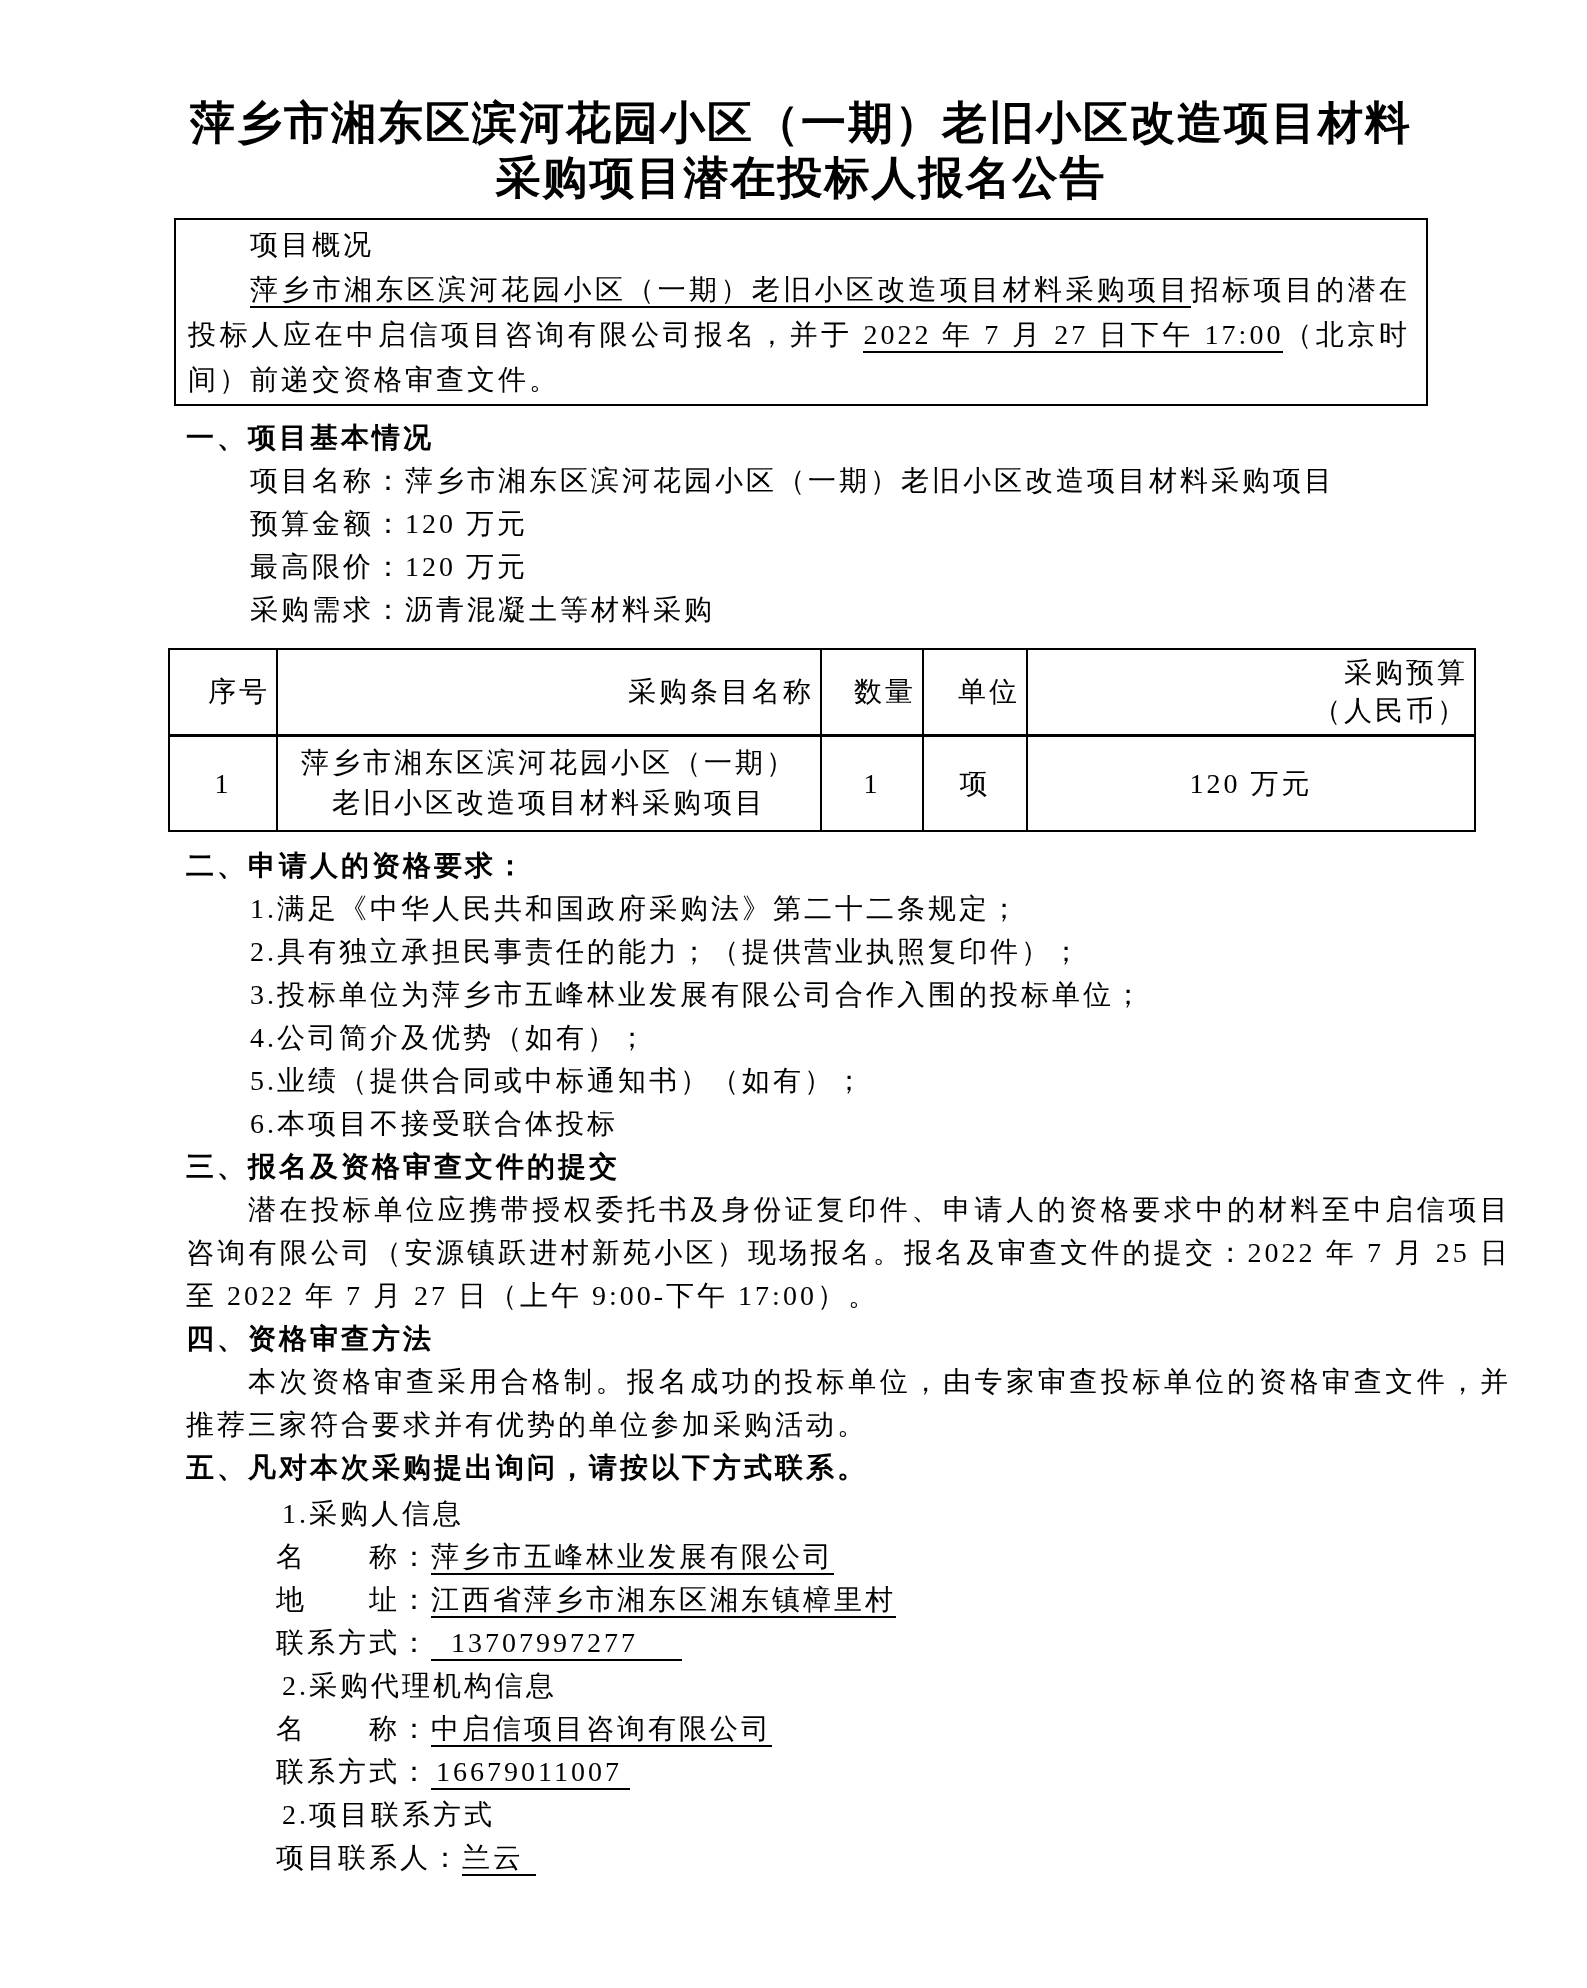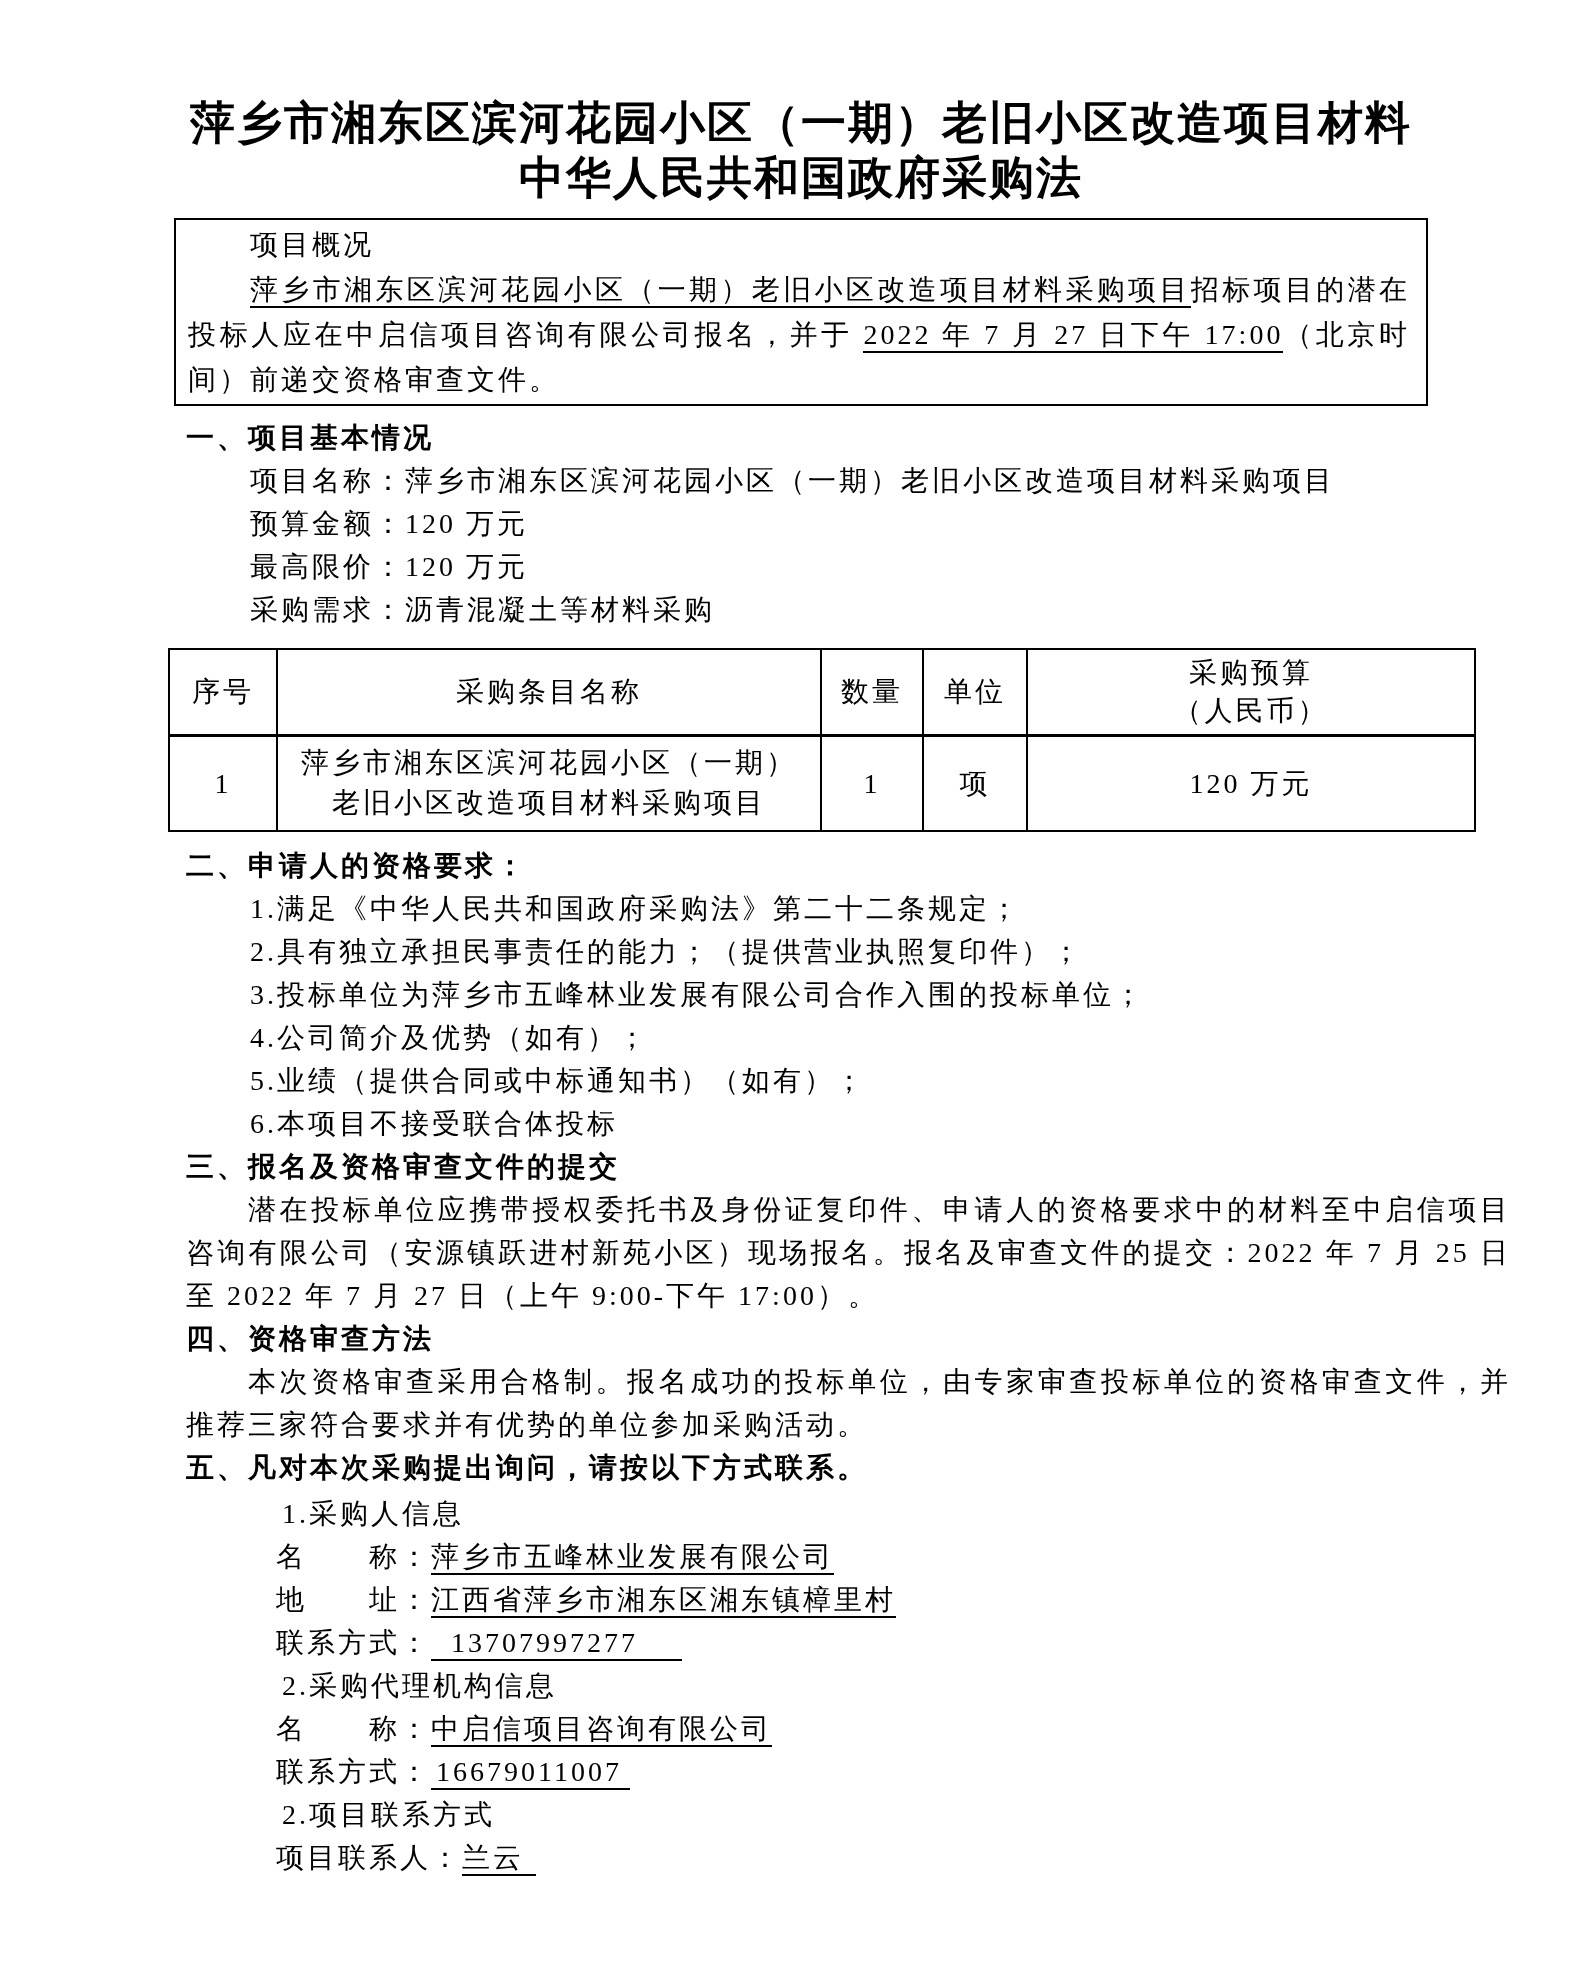--- a/index.html
+++ b/index.html
@@ -61,36 +61,36 @@
     text-align: center;
   }
   table.items th, table.items td {
     border: 2px solid #000;
     font-weight: normal;
     vertical-align: middle;
     padding: 0 6px;
     letter-spacing: 3px;
     font-size: 28px;
   }
-  table.items thead tr { height: 86px; }
+  table.items thead tr { height: 86px; text-align: right; }
   table.items tbody tr { height: 96px; }
   table.items thead th { border-bottom: 3px solid #000; line-height: 38px; }
   .pre-line { white-space: pre-line; line-height: 40px; }
   .contact-block { margin-top: 3px; }
   .contact-line { padding-left: 90px; line-height: 43px; }
   .contact-num  { padding-left: 96px; }
 </style>
 </head>
 <body>
 
 <div class="doc">
 
   <div class="title">
     <div>萍乡市湘东区滨河花园小区（一期）老旧小区改造项目材料</div>
-    <div>中华人民共和国政府采购法</div>
+    <div>采购项目潜在投标人报名公告</div>
   </div>
 
   <div class="overview-box">
     <div class="box-label">项目概况</div>
     <p class="box-para"><span class="u">萍乡市湘东区滨河花园小区（一期）老旧小区改造项目材料采购项目</span><span>招标项目的潜在投标人应在中启信项目咨询有限公司报名，并于 </span><span class="u">2022 年 7 月 27 日下午 17:00</span><span>（北京时间）前递交资格审查文件。</span></p>
   </div>
 
   <div class="heading h1">一、项目基本情况</div>
   <div class="indent">项目名称：萍乡市湘东区滨河花园小区（一期）老旧小区改造项目材料采购项目</div>
   <div class="indent">预算金额：120 万元</div>

